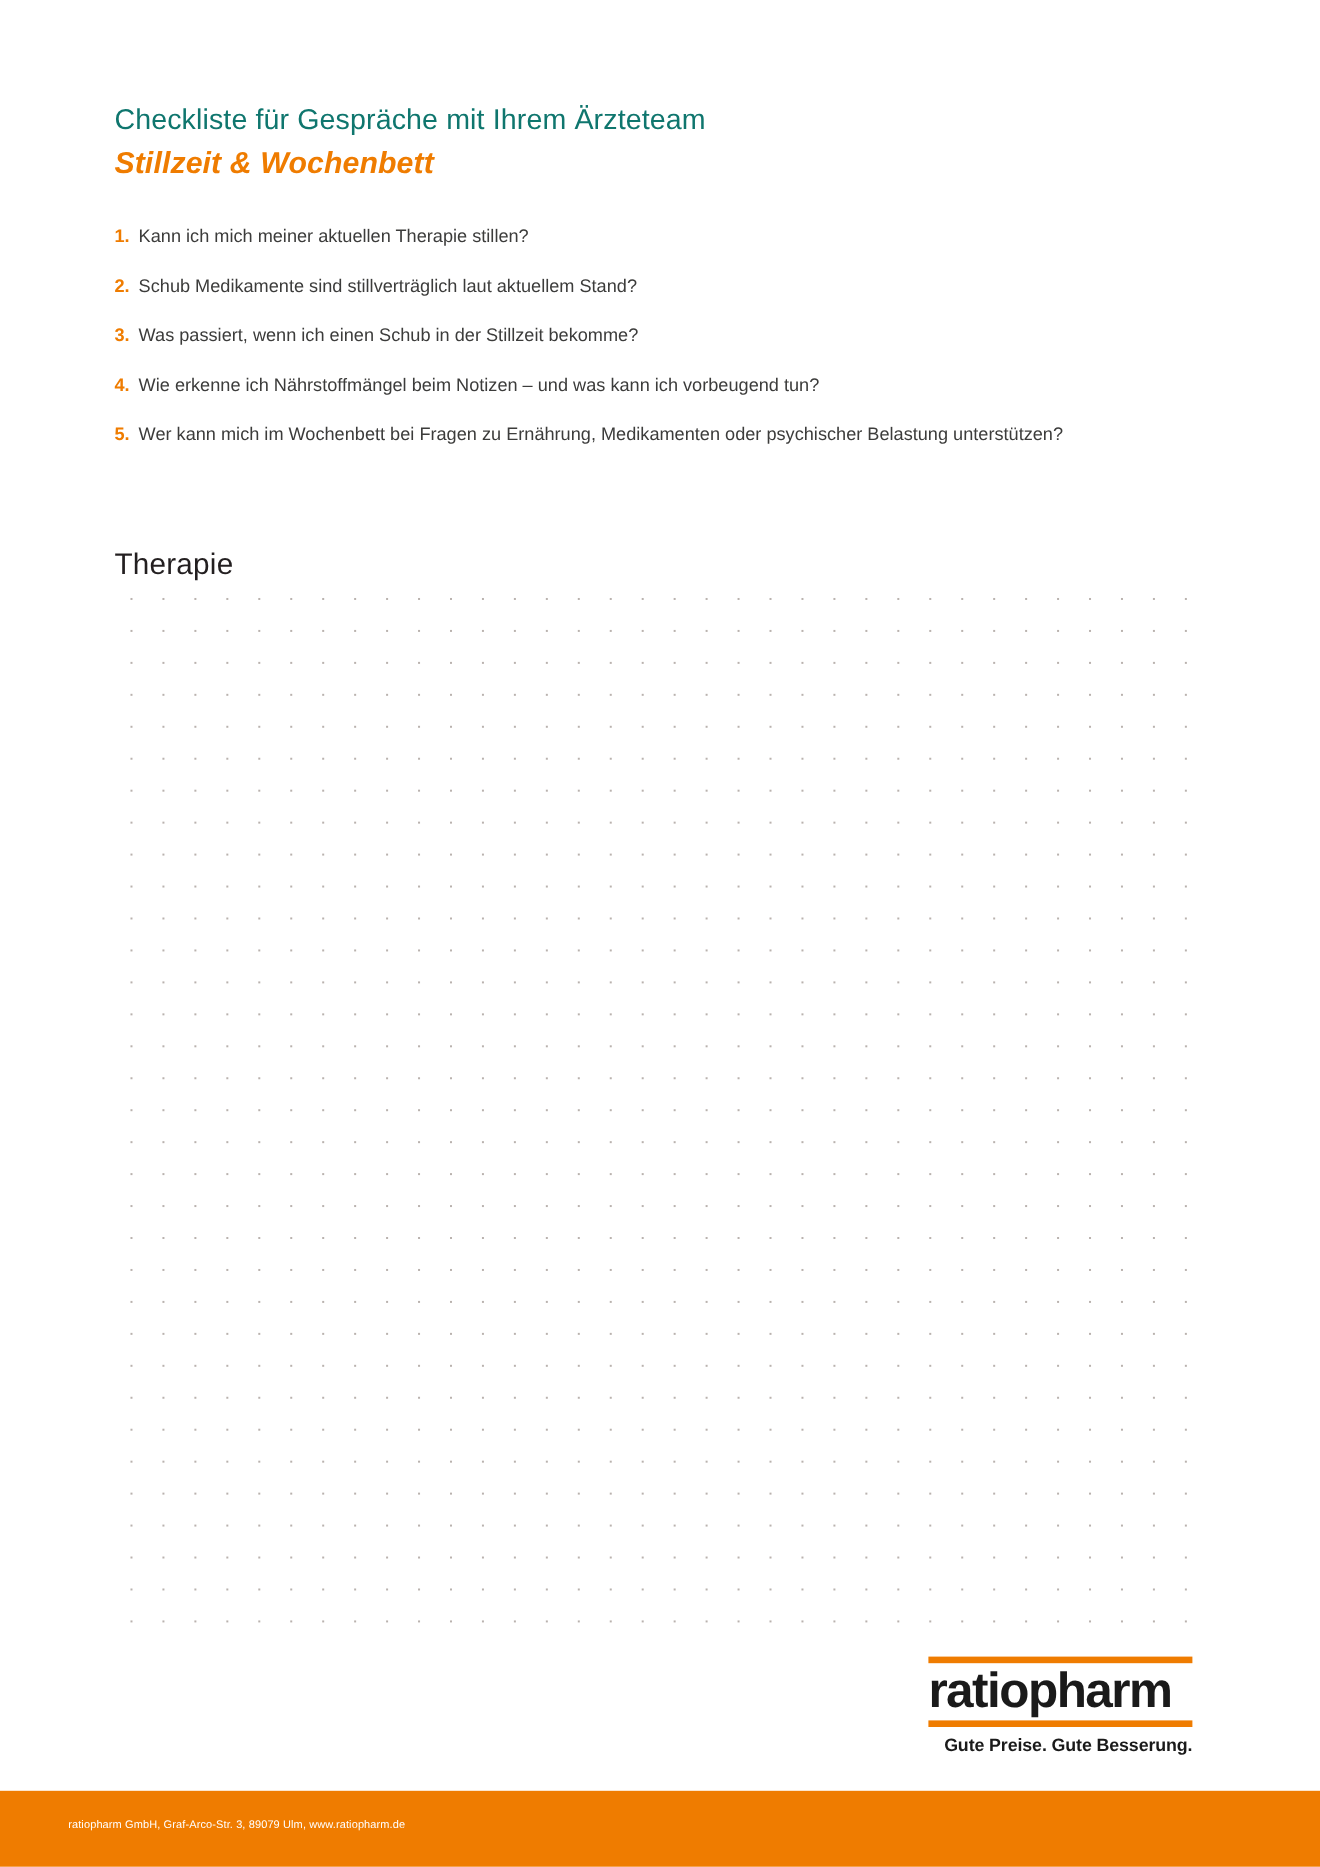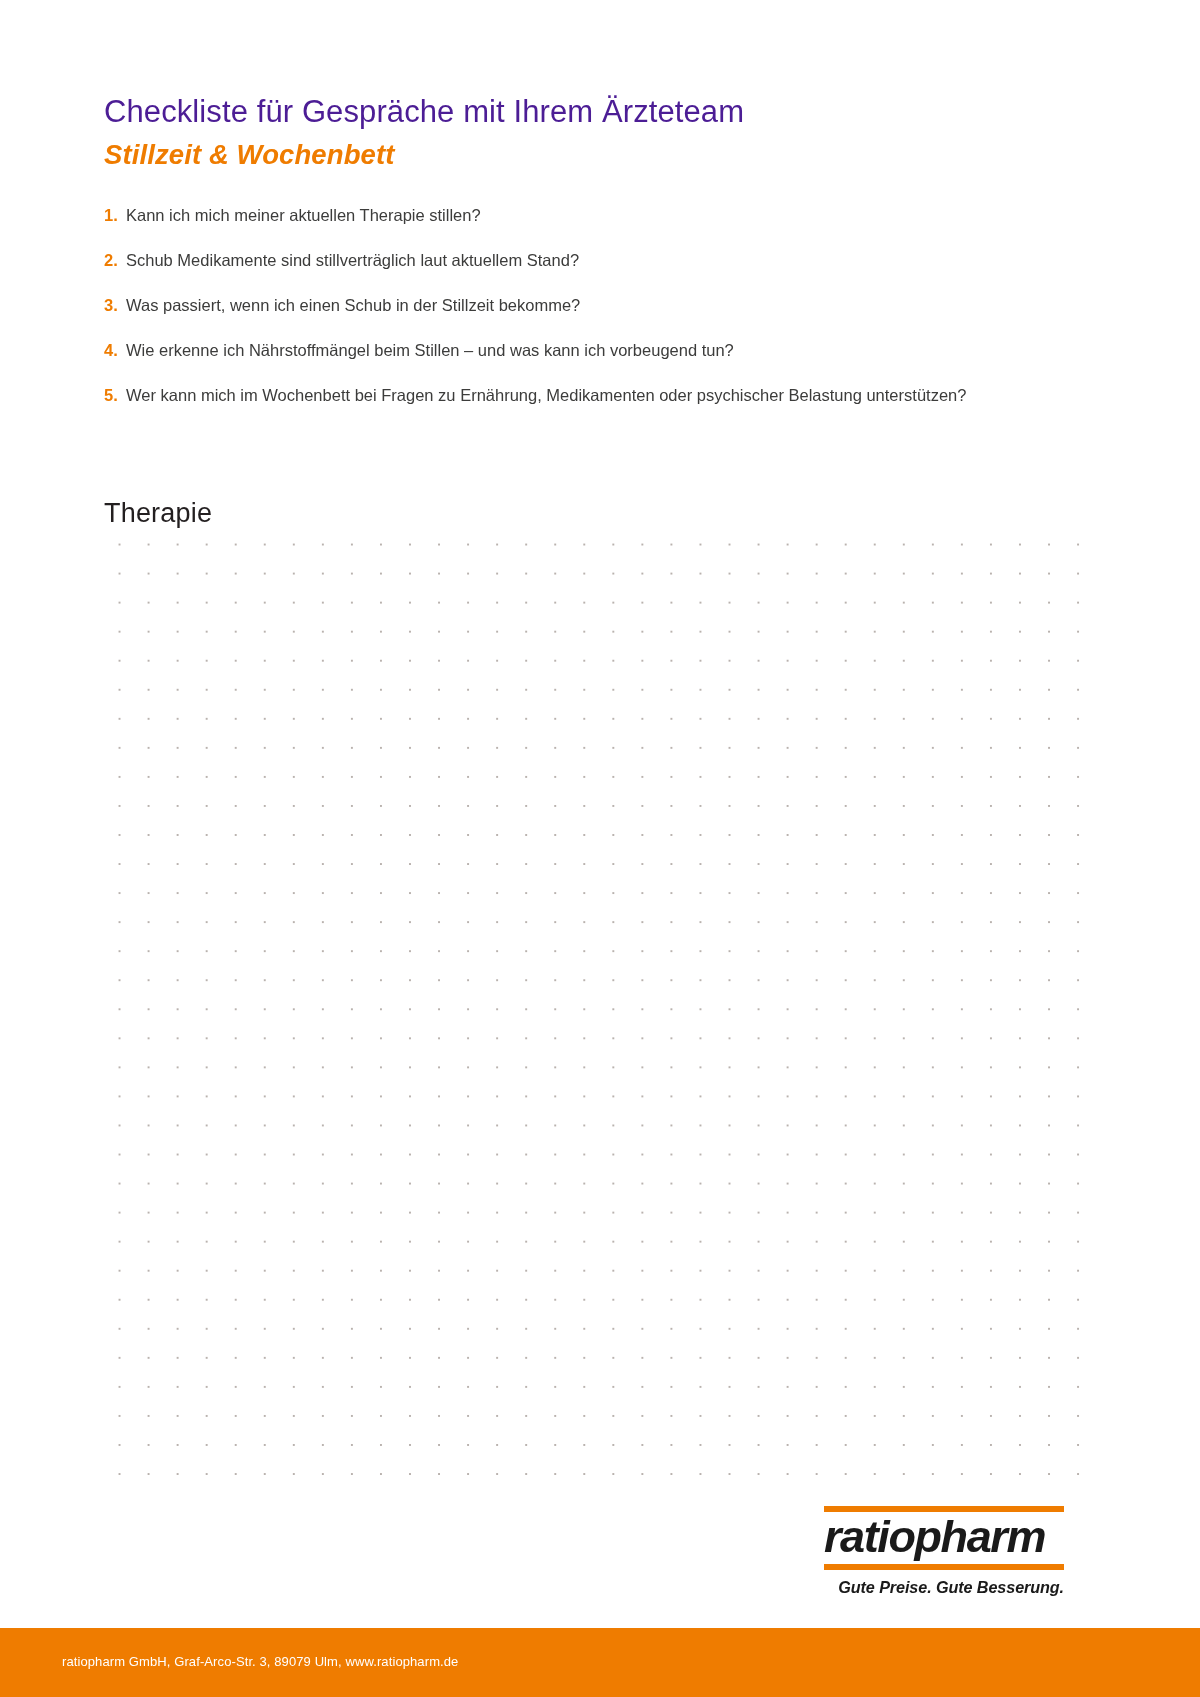--- a/index.html
+++ b/index.html
@@ -22,23 +22,23 @@
   }
 
   
   .header {
     position: absolute;
     left: 104px;
     top: 92px;
     width: 1000px;
   }
   .title-main {
-    font-size: 31px;
-    font-weight: 400;
-    color: #4c1d95;
+    font-size: 26px;
+    font-weight: 400;
+    color: #0f766e;
     letter-spacing: 0.1px;
     line-height: 1.28;
     white-space: nowrap;
   }
   .title-sub {
     font-size: 27.5px;
     font-weight: 700;
     color: #ef7c00;
     letter-spacing: 0.1px;
     line-height: 1.3;
@@ -95,24 +95,23 @@
     height: 950px;
     background-image: radial-gradient(circle, #b9b2ae 0.85px, transparent 1.05px);
     background-size: 29.05px 29.05px;
     background-position: 3px 3px;
     background-repeat: repeat;
   }
 
   
   .logo {
     position: absolute;
-    left: 824px;
+    left: 844px;
     top: 1506px;
     width: 240px;
-    font-style: italic;
   }
   .logo-bar {
     width: 100%;
     height: 6px;
     background: #ef7c00;
   }
   .logo-wordmark {
     font-family: "Liberation Sans", sans-serif;
     font-weight: 700;
     font-size: 45px;
@@ -139,21 +138,21 @@
     bottom: 0;
     width: 1200px;
     height: 69px;
     background: #ef7c00;
   }
   .footer-text {
     position: absolute;
     left: 62px;
     top: 26px;
     color: #ffffff;
-    font-size: 13px;
+    font-size: 10px;
     font-weight: 400;
     letter-spacing: 0.1px;
   }
 </style>
 </head>
 <body>
 
 <div class="page">
 
   <div class="header">
@@ -173,21 +172,21 @@
       <div class="question-text">Schub Medikamente sind stillverträglich laut aktuellem Stand?</div>
     </div>
 
     <div class="question-item">
       <div class="question-num">3.</div>
       <div class="question-text">Was passiert, wenn ich einen Schub in der Stillzeit bekomme?</div>
     </div>
 
     <div class="question-item">
       <div class="question-num">4.</div>
-      <div class="question-text">Wie erkenne ich Nährstoffmängel beim Stillen – und was kann ich vorbeugend tun?</div>
+      <div class="question-text">Wie erkenne ich Nährstoffmängel beim Notizen – und was kann ich vorbeugend tun?</div>
     </div>
 
     <div class="question-item">
       <div class="question-num">5.</div>
       <div class="question-text">Wer kann mich im Wochenbett bei Fragen zu Ernährung, Medikamenten oder psychischer Belastung unterstützen?</div>
     </div>
 
   </div>
 
   <div class="notes-heading">Therapie</div>

